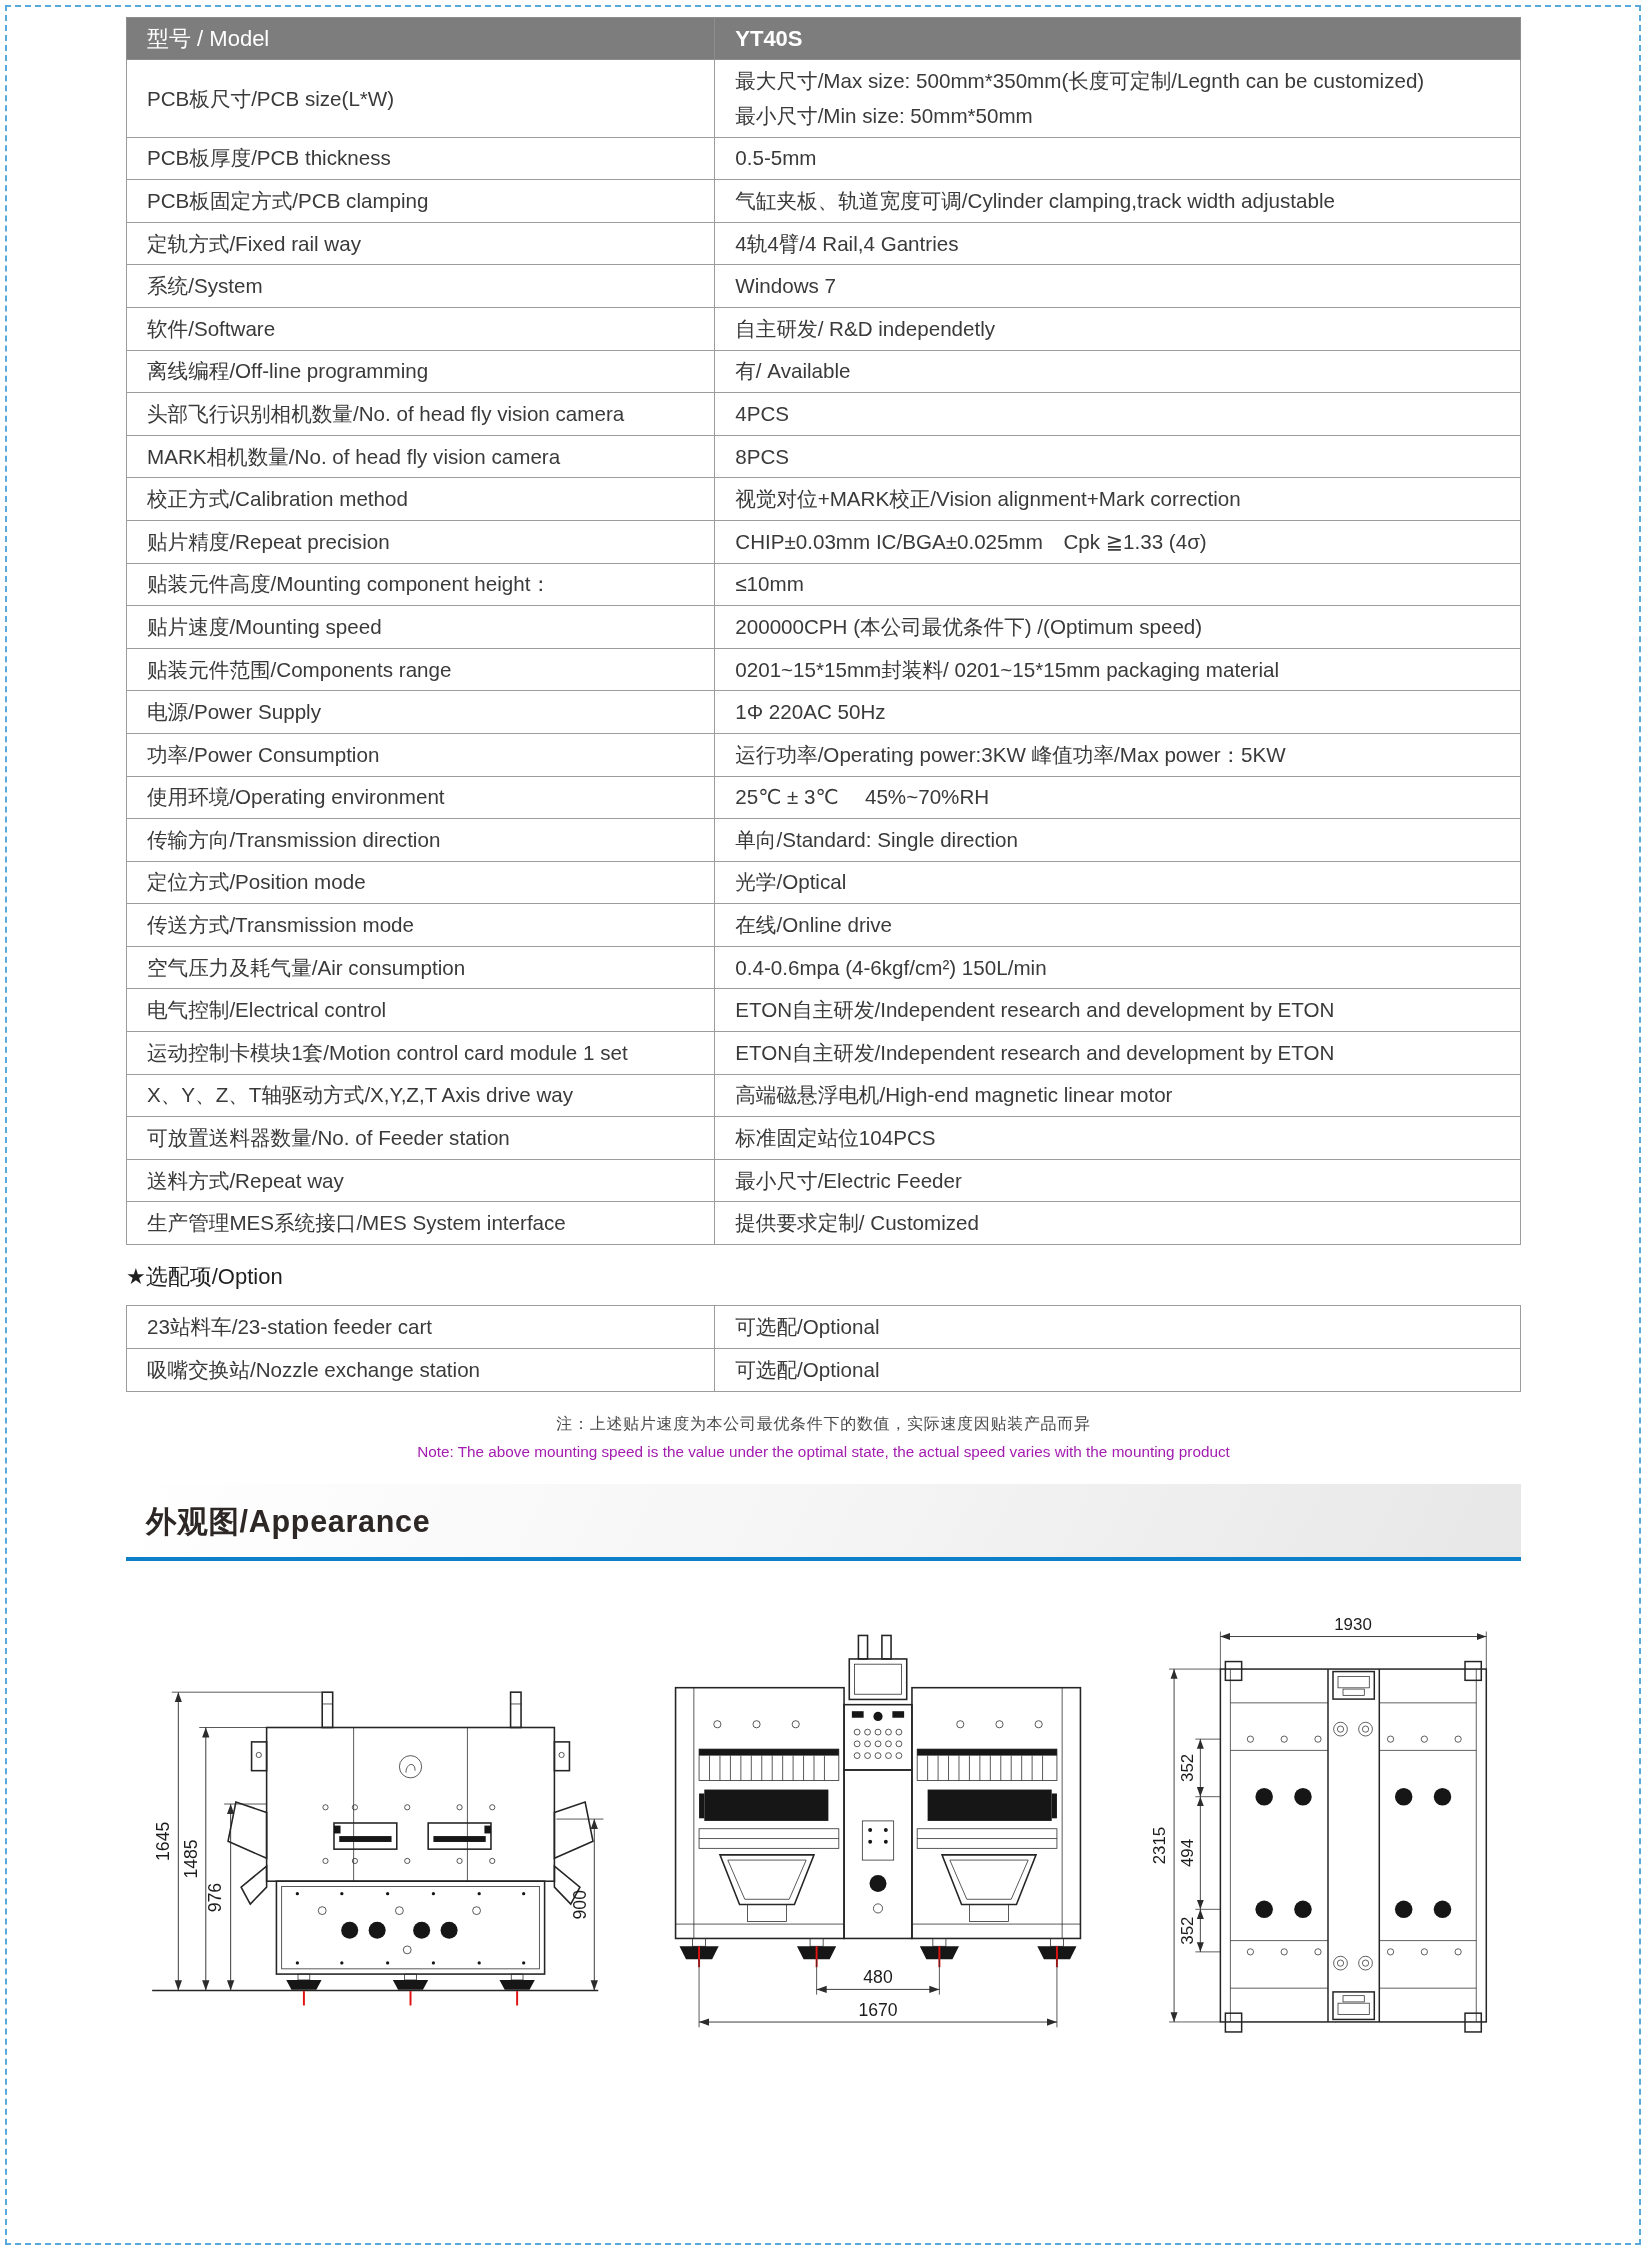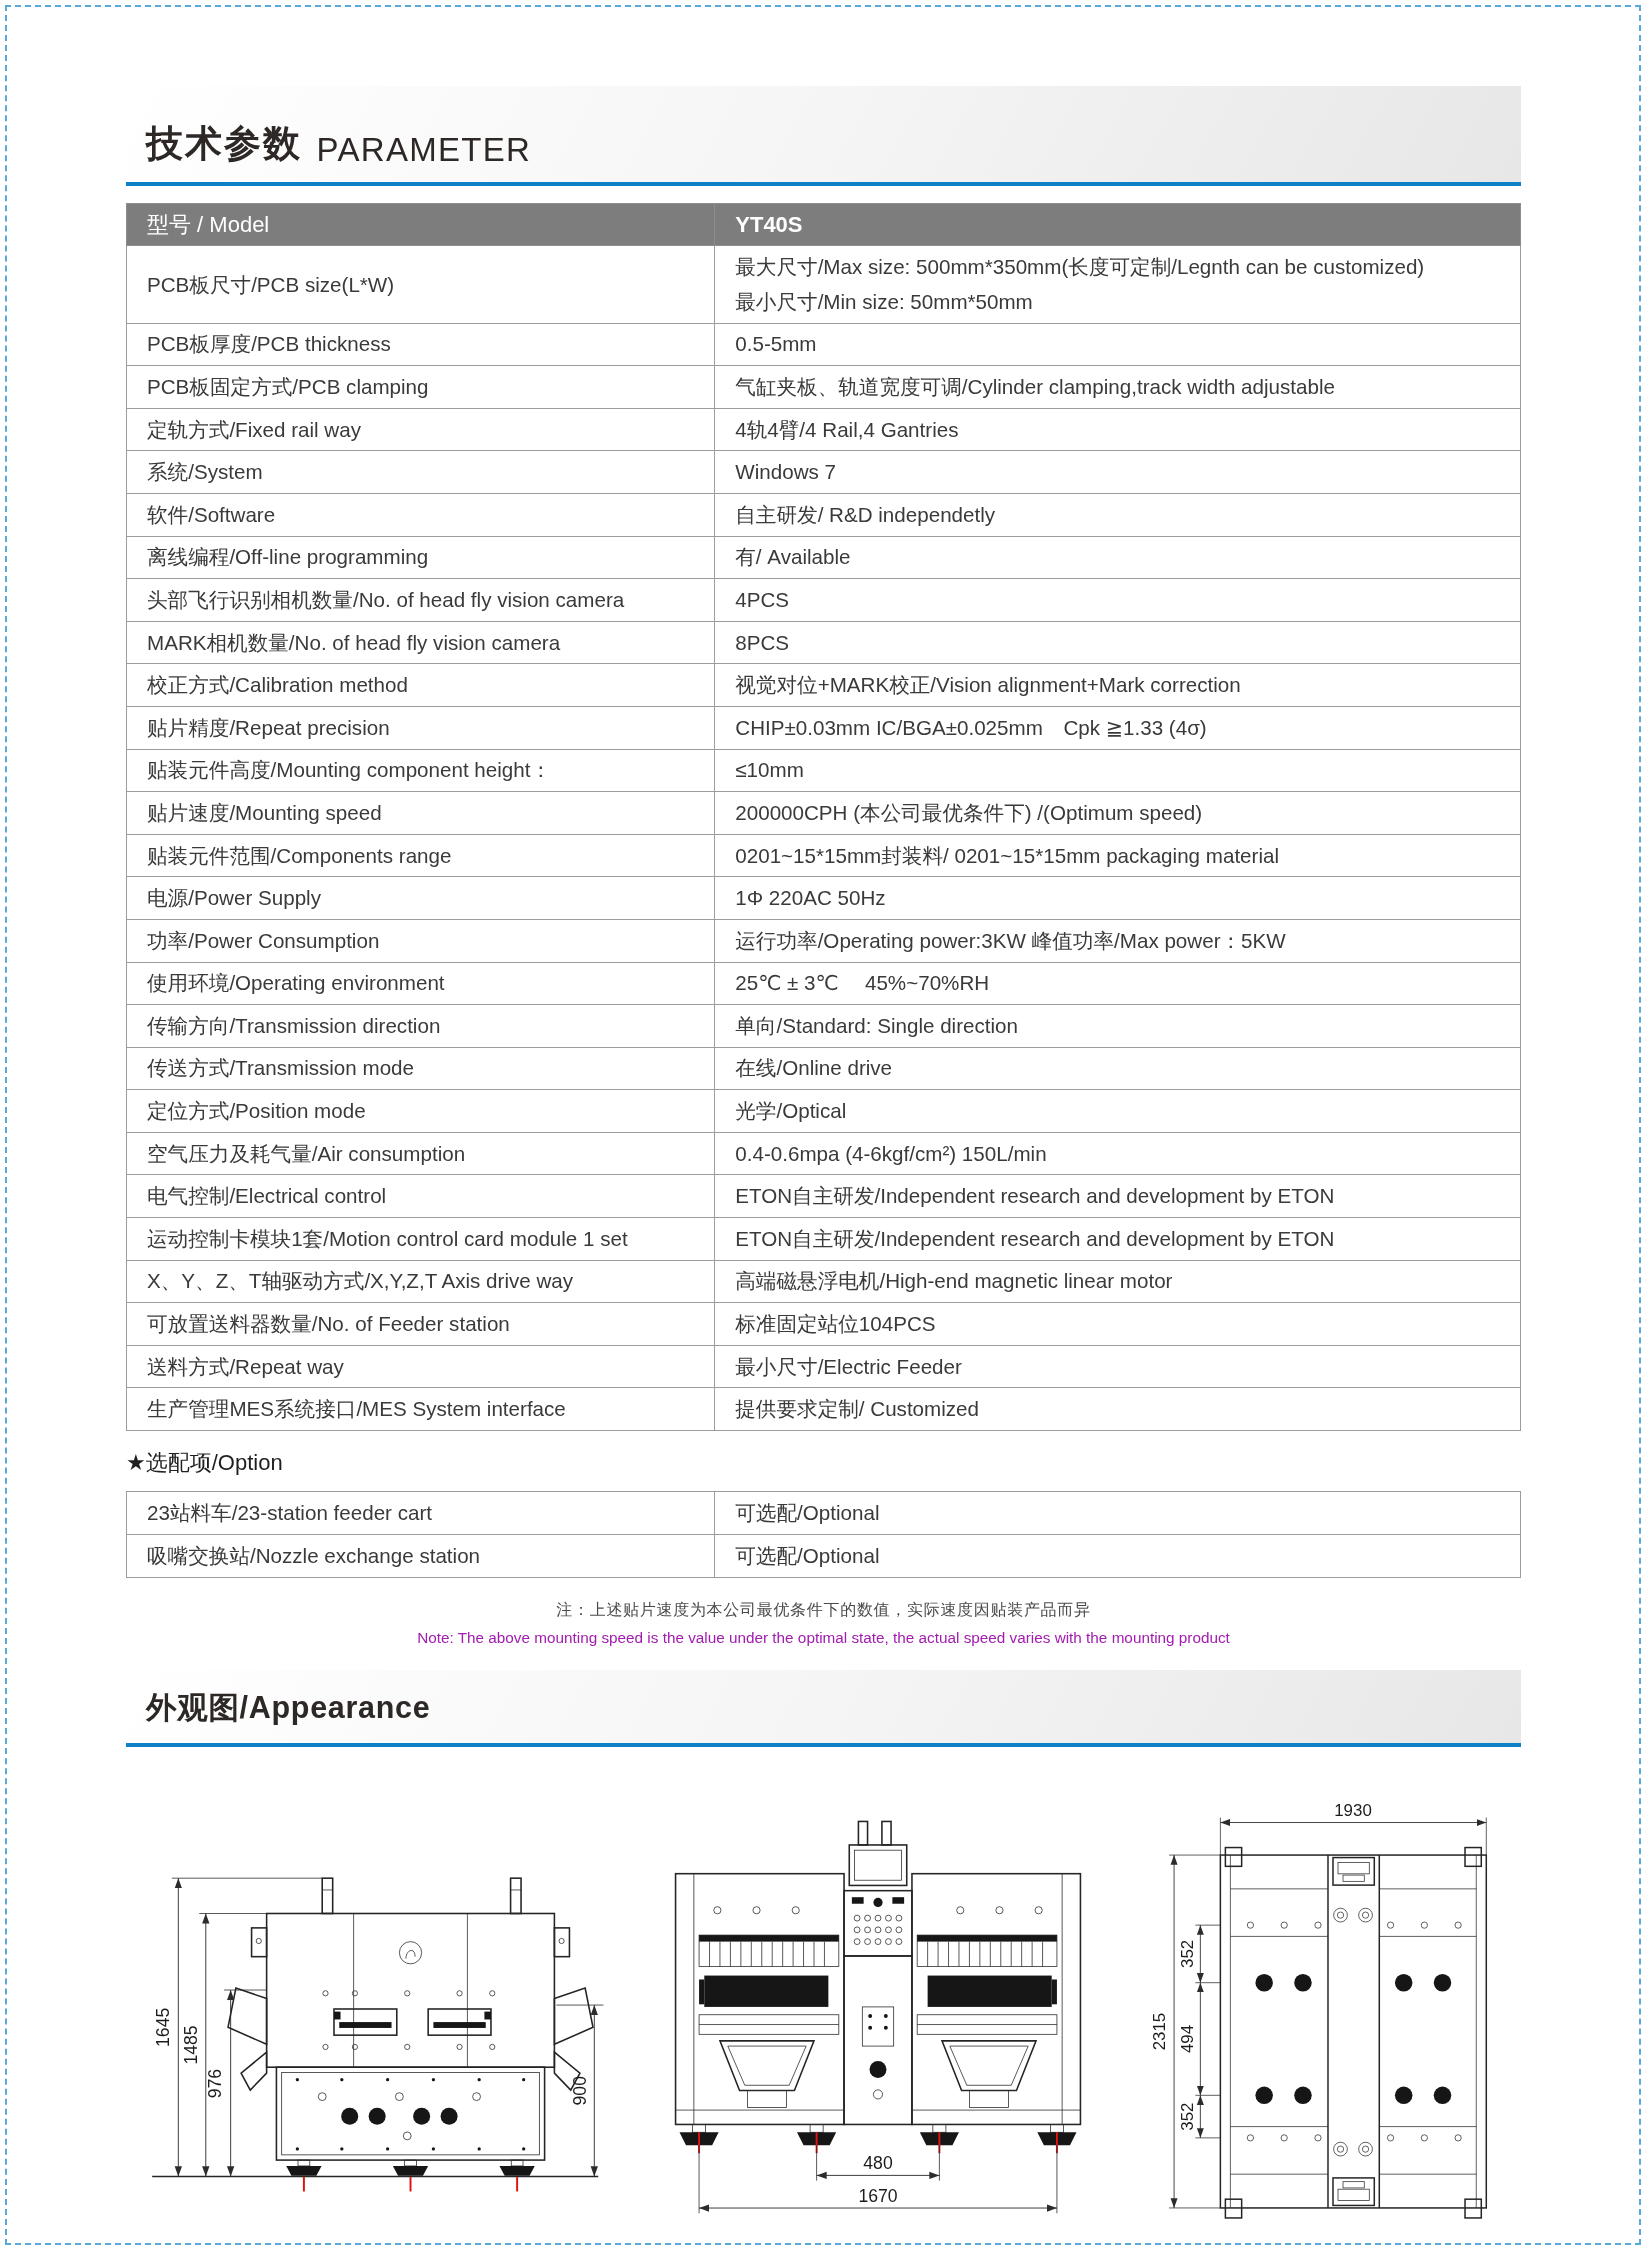--- a/index.html
+++ b/index.html
@@ -45,24 +45,20 @@
   svg .red{stroke:#e01212;stroke-width:3;fill:none;}
   svg text{font-family:"Liberation Sans","DejaVu Sans",sans-serif;font-size:27px;fill:#1c1c1c;}
 </style>
 </head>
 <body>
 
 <div class="page">
   <div class="page-border"></div>
   <div class="content">
 
-    <div class="band param-band">
-      <span class="zh">技术参数</span>
-      <span class="en">PARAMETER</span>
-    </div>
 
     <table class="spec">
       <colgroup>
           <col style="width:42.2%">
           <col style="width:57.8%">
         </colgroup>
       <thead>
         <tr>
           <th>型号 / Model</th>
           <th class="model-value">YT40S</th>
@@ -155,27 +151,27 @@
             <td class="label">使用环境/Operating environment</td>
             <td class="value">25℃ ± 3℃　 45%~70%RH</td>
           </tr>
 
           <tr>
             <td class="label">传输方向/Transmission direction</td>
             <td class="value">单向/Standard: Single direction</td>
           </tr>
 
           <tr>
+            <td class="label">定位方式/Position mode</td>
+            <td class="value">光学/Optical</td>
+          </tr>
+
+          <tr>
             <td class="label">传送方式/Transmission mode</td>
             <td class="value">在线/Online drive</td>
-          </tr>
-
-          <tr>
-            <td class="label">定位方式/Position mode</td>
-            <td class="value">光学/Optical</td>
           </tr>
 
           <tr>
             <td class="label">空气压力及耗气量/Air consumption</td>
             <td class="value">0.4-0.6mpa (4-6kgf/cm²) 150L/min</td>
           </tr>
 
           <tr>
             <td class="label">电气控制/Electrical control</td>
             <td class="value">ETON自主研发/Independent research and development by ETON</td>

